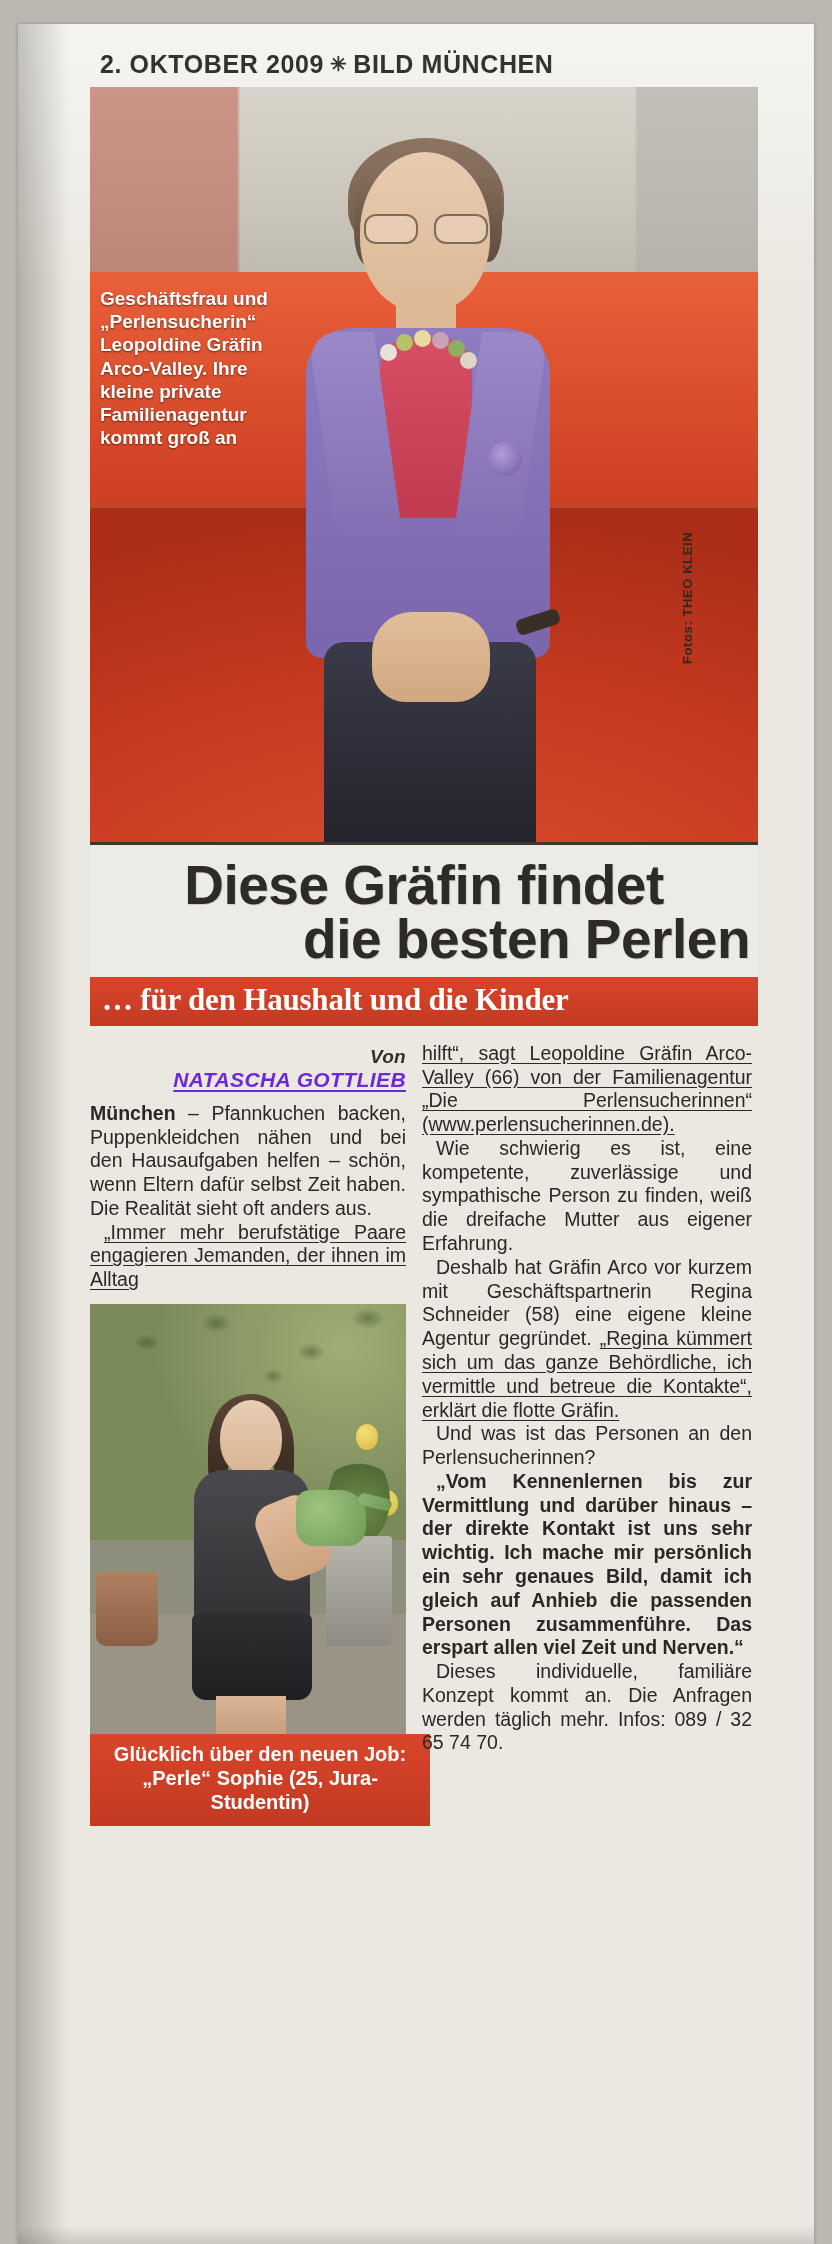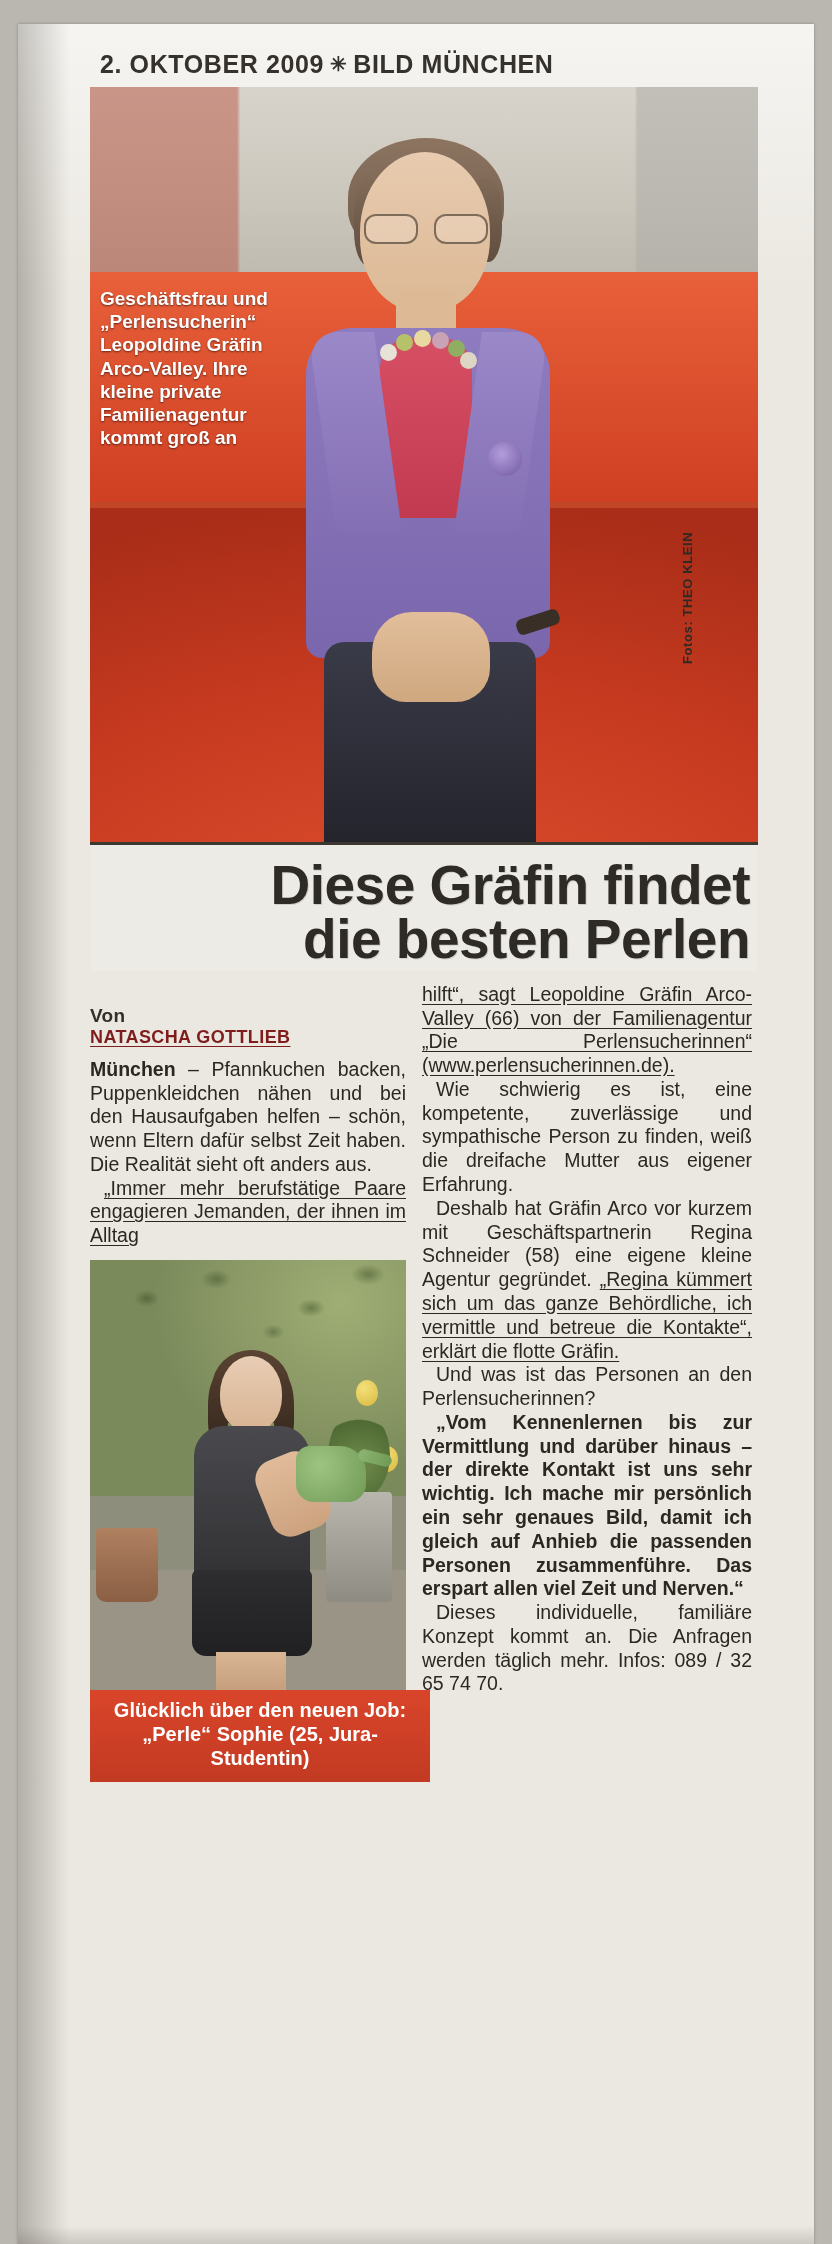--- a/index.html
+++ b/index.html
@@ -236,21 +236,21 @@
     font-family: "Liberation Sans", sans-serif;
     font-weight: bold;
     color: #2e2a25;
     font-size: 55px;
     line-height: 0.98;
     letter-spacing: -0.5px;
     text-align: right;
     padding: 4px 8px 0 8px;
     text-shadow: 1px 1px 0 rgba(0,0,0,0.12);
   }
-  .headline .l1 { display: block; }
+  .headline .l1 { display: block; text-align: center; }
   .headline .l2 { display: block; }
   .subhead-band {
     margin-top: 10px;
     background: linear-gradient(180deg,#d9452a,#c23a22);
     color: #ffffff;
     font-family: "Liberation Serif", serif;
     font-weight: bold;
     font-size: 31px;
     padding: 5px 12px 8px 12px;
     letter-spacing: -0.2px;
@@ -260,34 +260,35 @@
   .body-area {
     position: relative;
     width: 668px;
     margin-top: 10px;
     display: flex;
     gap: 16px;
   }
   .col-left { width: 316px; position: relative; }
   .col-right { width: 330px; position: relative; }
   .byline {
-    text-align: left;
-    margin-top: 24px;
+    text-align: right;
+    margin-top: 6px;
     margin-bottom: 10px;
+    font-style: italic;
   }
   .byline .von {
     font-weight: bold;
     font-size: 19px;
     color: #33302b;
     letter-spacing: 0.3px;
   }
   .byline .author {
     font-weight: bold;
-    font-size: 18px;
-    color: #7f1d1d;
+    font-size: 21px;
+    color: #6d28d9;
     letter-spacing: 0.4px;
     text-decoration: underline;
     text-underline-offset: 3px;
   }
   p.txt {
     margin: 0 0 0 0;
     font-family: "Liberation Sans", sans-serif;
     font-size: 19.5px;
     line-height: 1.22;
     color: #2b2823;
@@ -470,20 +471,21 @@
 
         <div class="caption-main">Geschäftsfrau und „Perlensucherin“ Leopoldine Gräfin Arco-Valley. Ihre kleine private Familienagentur kommt groß an</div>
       </div>
       <div class="photo-credit">Fotos: THEO KLEIN</div>
 
       <div class="headline-wrap">
         <div class="headline">
           <span class="l1">Diese Gräfin findet</span>
           <span class="l2">die besten Perlen</span>
         </div>
+        <div class="subhead-band">… für den Haushalt und die Kinder</div>
       </div>
 
       <div class="body-area">
 
         <div class="col-left">
           <div class="byline">
             <div class="von">Von</div>
             <div class="author">NATASCHA GOTTLIEB</div>
           </div>
 

